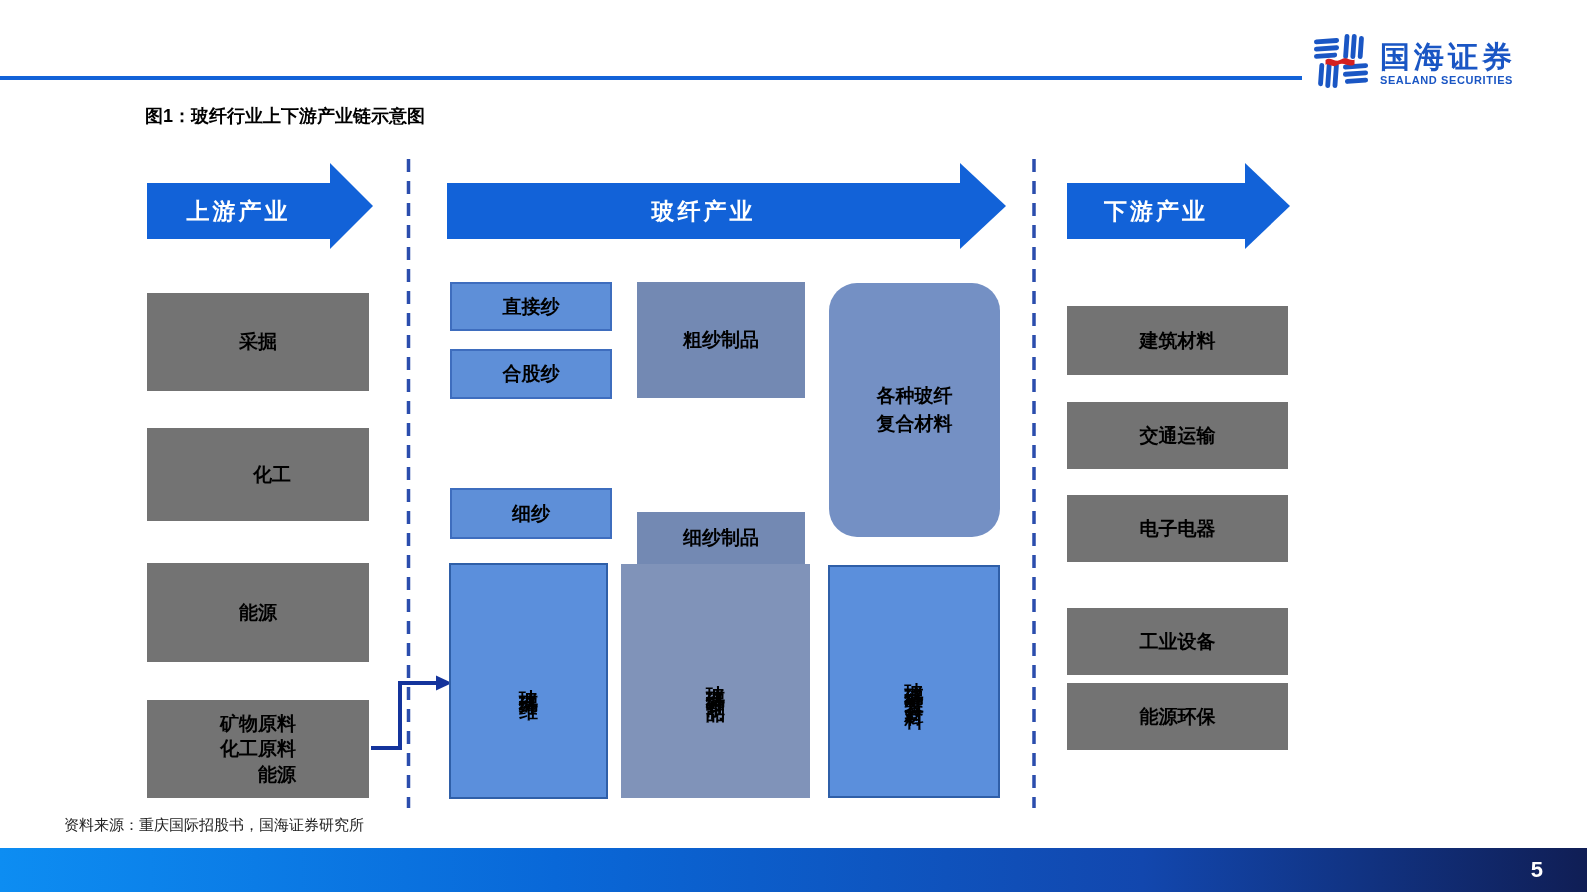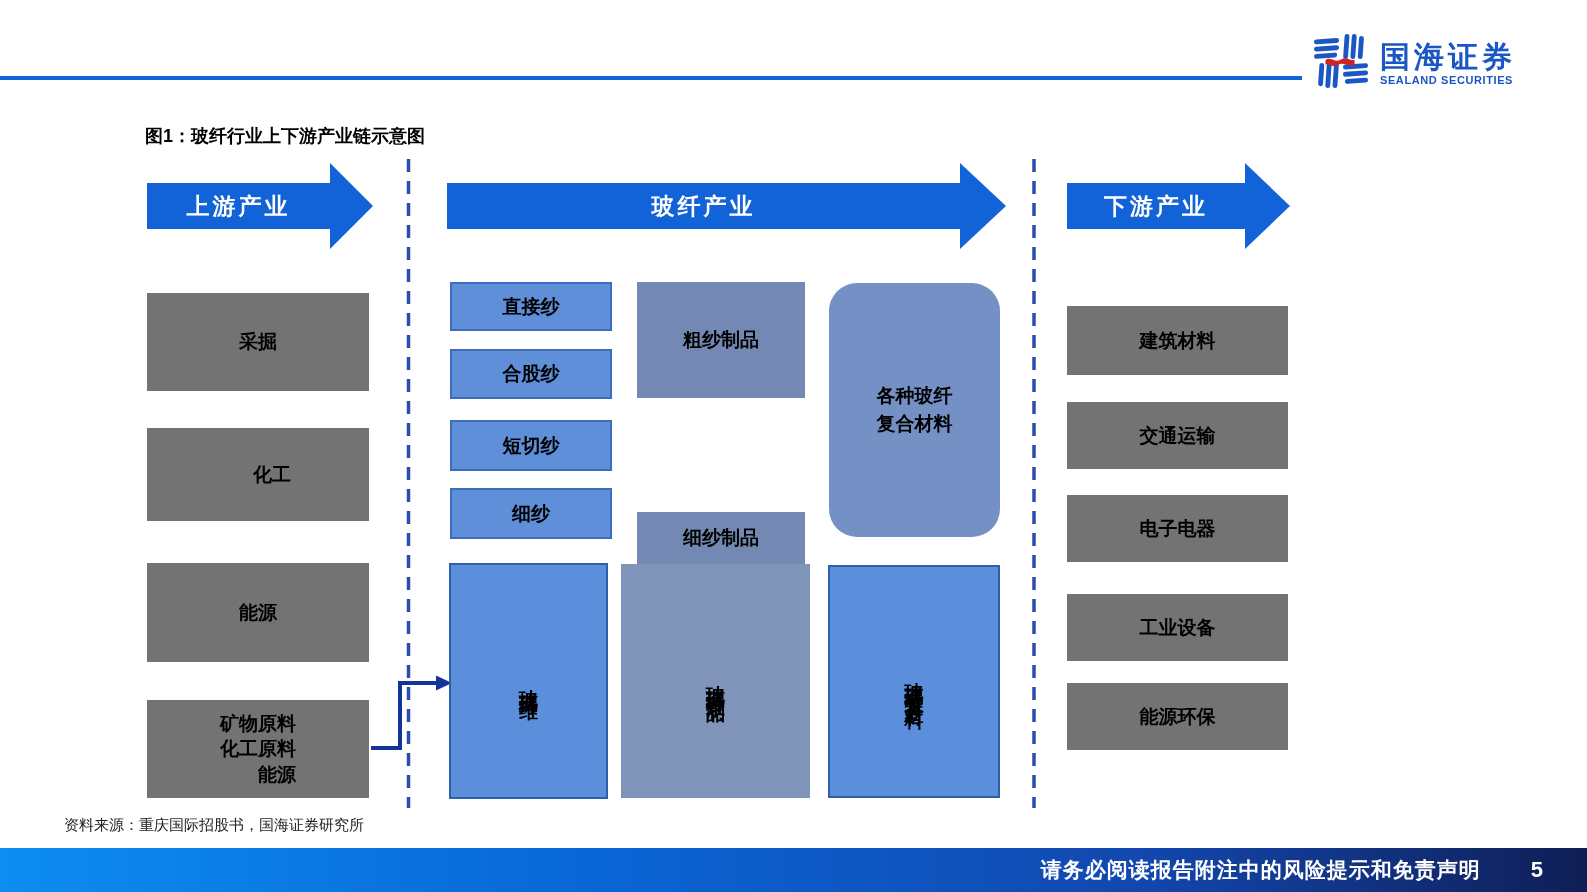--- a/index.html
+++ b/index.html
@@ -9,27 +9,27 @@
   
   .title{position:absolute;left:33px;top:26px;white-space:nowrap;color:#000;}
   .title-num{font-family:"DejaVu Serif",serif;font-size:36px;font-weight:bold;}
   .title-cn{font-size:33px;font-weight:bold;margin-left:8px;letter-spacing:1px;}
   .rule{position:absolute;left:0;top:76px;width:1302px;height:4px;background:#1262D8;}
   .logo{position:absolute;left:1312px;top:32px;display:flex;gap:10px;align-items:center;}
   .logo-text{display:flex;flex-direction:column;justify-content:center;}
   .logo-cn{font-size:30px;font-weight:bold;color:#1A56C4;letter-spacing:4px;line-height:1.15;white-space:nowrap;}
   .logo-en{font-size:11px;font-weight:bold;color:#1A56C4;letter-spacing:0.6px;white-space:nowrap;}
 
-  .caption{position:absolute;left:145px;top:124px;font-size:18px;font-weight:bold;color:#000;}
+  .caption{position:absolute;left:145px;top:104px;font-size:18px;font-weight:bold;color:#000;}
 
   
   .overlay{position:absolute;left:0;top:0;z-index:1;pointer-events:none;}
 
   
-  .banner-rect{position:absolute;height:46px;background:#1262D8;color:#fff;font-weight:bold;
+  .banner-rect{position:absolute;height:56px;background:#1262D8;color:#fff;font-weight:bold;
                font-size:23px;letter-spacing:3px;display:flex;align-items:center;justify-content:center;z-index:2;}
   .banner-tri{position:absolute;width:0;height:0;border-top:43px solid transparent;
               border-bottom:43px solid transparent;border-left:44px solid #1262D8;z-index:2;}
 
   
   .box{position:absolute;display:flex;align-items:center;justify-content:center;
        font-weight:bold;color:#000;font-size:19px;z-index:2;text-align:right;box-sizing:border-box;}
   .light{background:#737373;}
   .yarn{background:#5E8FD8;border:2px solid #3E6DBE;}
   .prod{background:#7389B3;}
@@ -106,39 +106,37 @@
 
   <div class="box light" style="left:147px;top:293px;width:222px;height:98px;">采掘</div>
   <div class="box light" style="left:147px;top:428px;width:222px;height:93px;padding-left:28px;">化工</div>
   <div class="box light" style="left:147px;top:563px;width:222px;height:99px;">能源</div>
   <div class="box light multiline" style="left:147px;top:700px;width:222px;height:98px;">矿物原料
 化工原料
 能源</div>
 
   <div class="box yarn" style="left:450px;top:282px;width:162px;height:49px;">直接纱</div>
   <div class="box yarn" style="left:450px;top:349px;width:162px;height:50px;">合股纱</div>
-  <div class="box yarn" style="left:450px;top:420px;width:162px;height:51px;">短切纱</div>
   <div class="box yarn" style="left:450px;top:488px;width:162px;height:51px;">细纱</div>
 
   <div class="box prod" style="left:637px;top:282px;width:168px;height:116px;">粗纱制品</div>
   <div class="box prod" style="left:637px;top:512px;width:168px;height:52px;">细纱制品</div>
 
   <div class="box comp" style="left:829px;top:283px;width:171px;height:254px;">各种玻纤
 复合材料</div>
 
   <div class="box bright vert" style="left:449px;top:563px;width:159px;height:236px;">玻璃纤维</div>
   <div class="box fiberprod vert" style="left:621px;top:564px;width:189px;height:234px;">玻璃纤维制品</div>
   <div class="box bright vert" style="left:828px;top:565px;width:172px;height:233px;">玻璃纤维复合材料</div>
 
   <div class="box light" style="left:1067px;top:306px;width:221px;height:69px;">建筑材料</div>
   <div class="box light" style="left:1067px;top:402px;width:221px;height:67px;">交通运输</div>
   <div class="box light" style="left:1067px;top:495px;width:221px;height:67px;">电子电器</div>
-  <div class="box light" style="left:1067px;top:594px;width:221px;height:67px;">工业设备</div>
+  <div class="box light" style="left:1067px;top:608px;width:221px;height:67px;">工业设备</div>
   <div class="box light" style="left:1067px;top:683px;width:221px;height:67px;">能源环保</div>
 
   <div class="source">资料来源：重庆国际招股书，国海证券研究所</div>
 
   <div class="footer">
-    <span class="footer-disclaimer">请务必阅读报告附注中的风险提示和免责声明</span>
     <span class="footer-page">5</span>
   </div>
 
 </div>
 
 </body></html>

